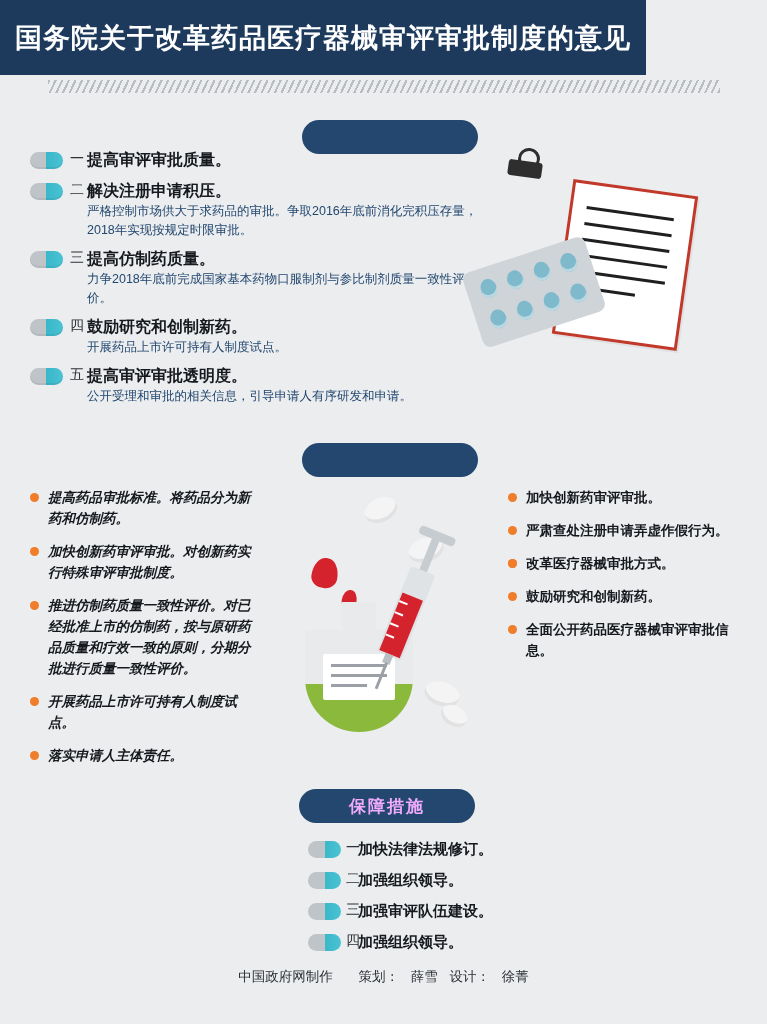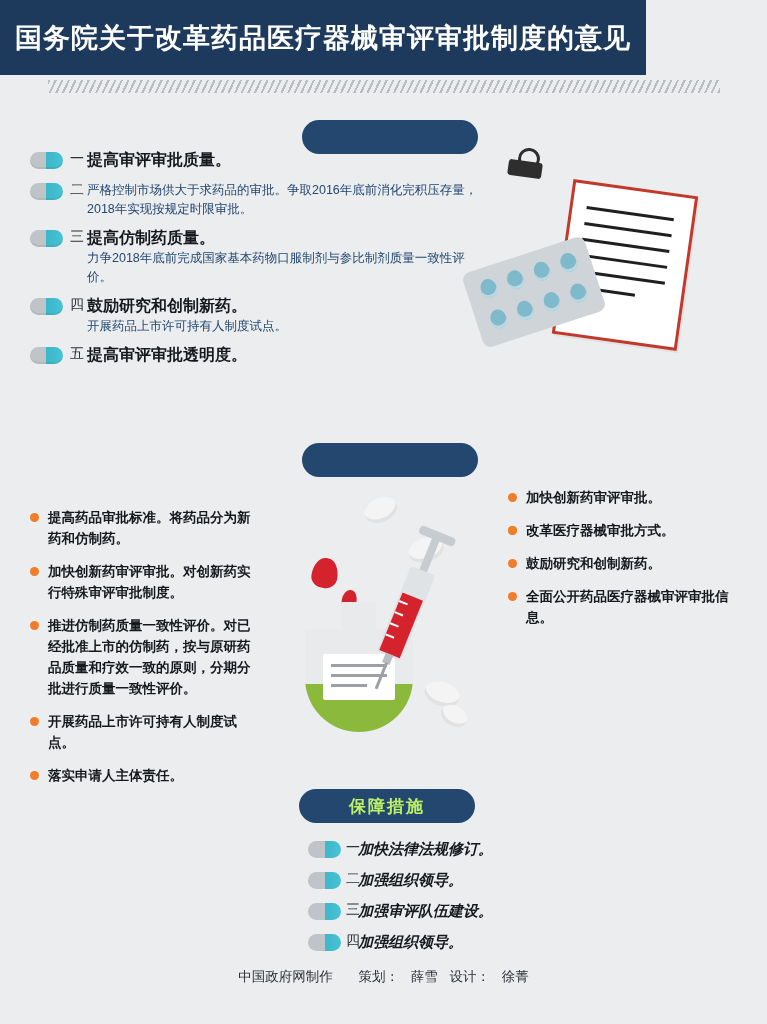--- a/index.html
+++ b/index.html
@@ -60,21 +60,21 @@
     background: #23476f;
     border-radius: 17px;
   }
   .pill-1 { left: 302px; top: 120px; width: 176px; }
   .pill-2 { left: 302px; top: 443px; width: 176px; }
   .pill-3 {
     left: 299px; top: 789px; width: 176px; height: 34px;
     display: flex; align-items: center; justify-content: center;
   }
   .pill-3 .pill-label {
-    color: #bef264;
+    color: #f0abfc;
     font-size: 17px;
     font-weight: bold;
     letter-spacing: 2px;
   }
 
   
   .num-list {
     position: absolute;
     left: 30px;
     top: 150px;
@@ -114,21 +114,21 @@
     line-height: 19px;
     margin-top: 2px;
     max-width: 400px;
   }
 
   
   .col {
     position: absolute;
     width: 232px;
   }
-  .col-left { left: 30px; top: 507px; }
+  .col-left { left: 30px; top: 487px; font-style: italic; }
   .col-right { left: 508px; top: 487px; }
   .bullet-item {
     position: relative;
     padding-left: 18px;
     margin-bottom: 12px;
     font-size: 13.5px;
     font-weight: bold;
     line-height: 21px;
     color: #15181d;
   }
@@ -164,21 +164,20 @@
     position: absolute;
     left: 46px; top: 1px;
     font-size: 14px;
     color: #2b2f36;
   }
   .g-text {
     font-size: 15px;
     font-weight: bold;
     color: #15181d;
     line-height: 21px;
-    font-style: italic;
   }
 
   
   .footer {
     position: absolute;
     left: 0;
     top: 968px;
     width: 767px;
     text-align: center;
     font-size: 13.5px;
@@ -362,20 +361,21 @@
 
     <div class="num-item">
       <span class="capsule"></span>
       <span class="cnum">一</span>
       <div class="num-title">提高审评审批质量。</div>
     </div>
 
     <div class="num-item">
       <span class="capsule"></span>
       <span class="cnum">二</span>
+      <div class="num-title">解决注册申请积压。</div>
       <div class="num-desc">严格控制市场供大于求药品的审批。争取2016年底前消化完积压存量，2018年实现按规定时限审批。</div>
     </div>
 
     <div class="num-item">
       <span class="capsule"></span>
       <span class="cnum">三</span>
       <div class="num-title">提高仿制药质量。</div>
       <div class="num-desc">力争2018年底前完成国家基本药物口服制剂与参比制剂质量一致性评价。</div>
     </div>
 
@@ -383,20 +383,21 @@
       <span class="capsule"></span>
       <span class="cnum">四</span>
       <div class="num-title">鼓励研究和创制新药。</div>
       <div class="num-desc">开展药品上市许可持有人制度试点。</div>
     </div>
 
     <div class="num-item">
       <span class="capsule"></span>
       <span class="cnum">五</span>
       <div class="num-title">提高审评审批透明度。</div>
+      <div class="num-desc">公开受理和审批的相关信息，引导申请人有序研发和申请。</div>
     </div>
 
   </div>
 
   <div class="illus1">
     <div class="clipboard">
       <div class="clip-line" style="top:22px; width:88px;"></div>
       <div class="clip-line" style="top:38px; width:88px;"></div>
       <div class="clip-line" style="top:54px; width:88px;"></div>
       <div class="clip-line" style="top:70px; width:88px;"></div>
@@ -440,20 +441,24 @@
     <div class="bullet-item">
       <span class="bullet-dot"></span>
       <span>落实申请人主体责任。</span>
     </div>
   </div>
 
   <div class="col col-right">
     <div class="bullet-item">
       <span class="bullet-dot"></span>
       <span>加快创新药审评审批。</span>
+    </div>
+    <div class="bullet-item">
+      <span class="bullet-dot"></span>
+      <span>严肃查处注册申请弄虚作假行为。</span>
     </div>
     <div class="bullet-item">
       <span class="bullet-dot"></span>
     </div>
     <div class="bullet-item">
       <span class="bullet-dot"></span>
       <span>改革医疗器械审批方式。</span>
     </div>
     <div class="bullet-item">
       <span class="bullet-dot"></span>

